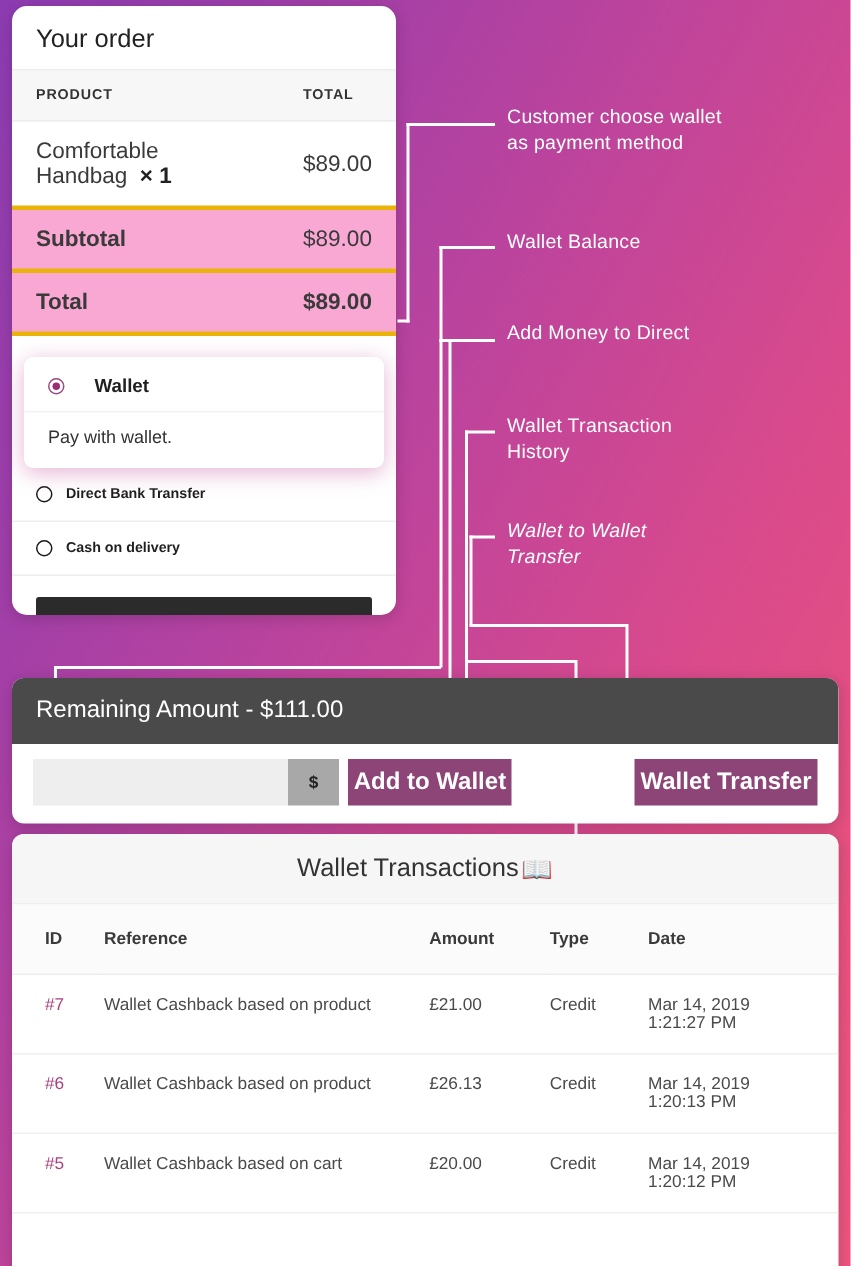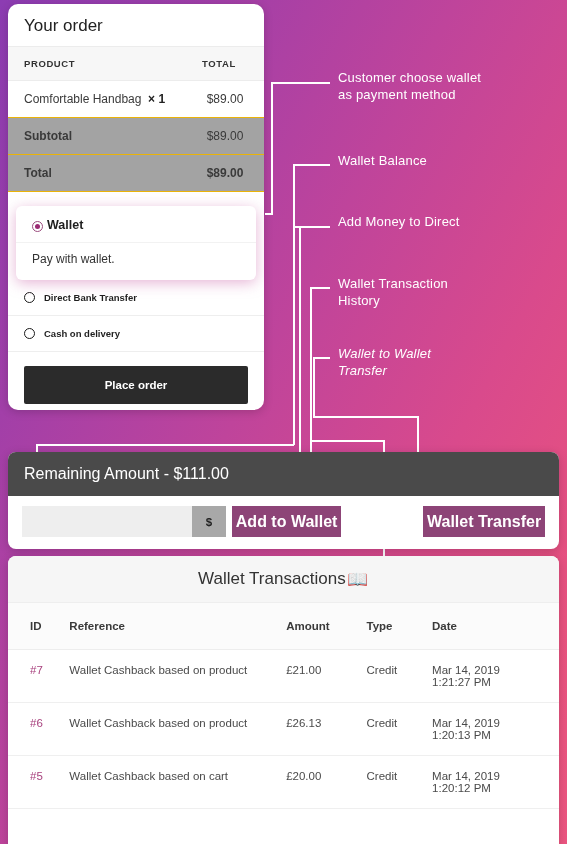--- a/index.html
+++ b/index.html
@@ -31,41 +31,41 @@
   .order-table th {
     background: #f7f7f7;
     font-size: 9.5px; letter-spacing: .6px;
     font-weight: bold; color: #333;
     text-align: left; padding: 11px 16px;
     border-top: 1px solid #ececec;
     border-bottom: 1px solid #ececec;
   }
   .order-table th.right, .order-table td.right { text-align: left; }
   .order-table td {
-    font-size: 12px; color: #3a3a3a;
+    font-size: 15px; color: #3a3a3a;
     padding: 11px 16px;
-    border-bottom: 1px solid #eab308;
+    border-bottom: 3px solid #eab308;
   }
   .order-table td.amt { width: 78px; text-align: center; }
-  .order-table tr.sub td, .order-table tr.tot td { background: #a3a3a3; font-weight: bold; }
+  .order-table tr.sub td, .order-table tr.tot td { background: #f9a8d4; font-weight: bold; }
   .order-table tr.sub td.amt { font-weight: normal; }
   .qty { font-weight: bold; color: #222; }
 
   .pay-wrap { position: relative; padding: 0; }
   .pay-selected {
     position: relative;
     margin: 14px 8px 0 8px;
     background: #fff;
     border-radius: 6px;
     box-shadow: 0 3px 14px rgba(210,120,180,.55);
     padding: 10px 0 0 0;
     z-index: 3;
   }
   .pay-row-sel {
-    display: flex; align-items: flex-end; gap: 4px;
+    display: flex; align-items: center; gap: 20px;
     padding: 2px 16px 10px 16px;
     font-size: 12.5px; font-weight: bold; color: #1f1f1f;
   }
   .radio {
     width: 11px; height: 11px; border-radius: 50%;
     border: 1.4px solid #9b4b7e; position: relative; flex: none;
   }
   .radio.on::after {
     content: ""; position: absolute; inset: 2px;
     border-radius: 50%; background: #9b2b74;

